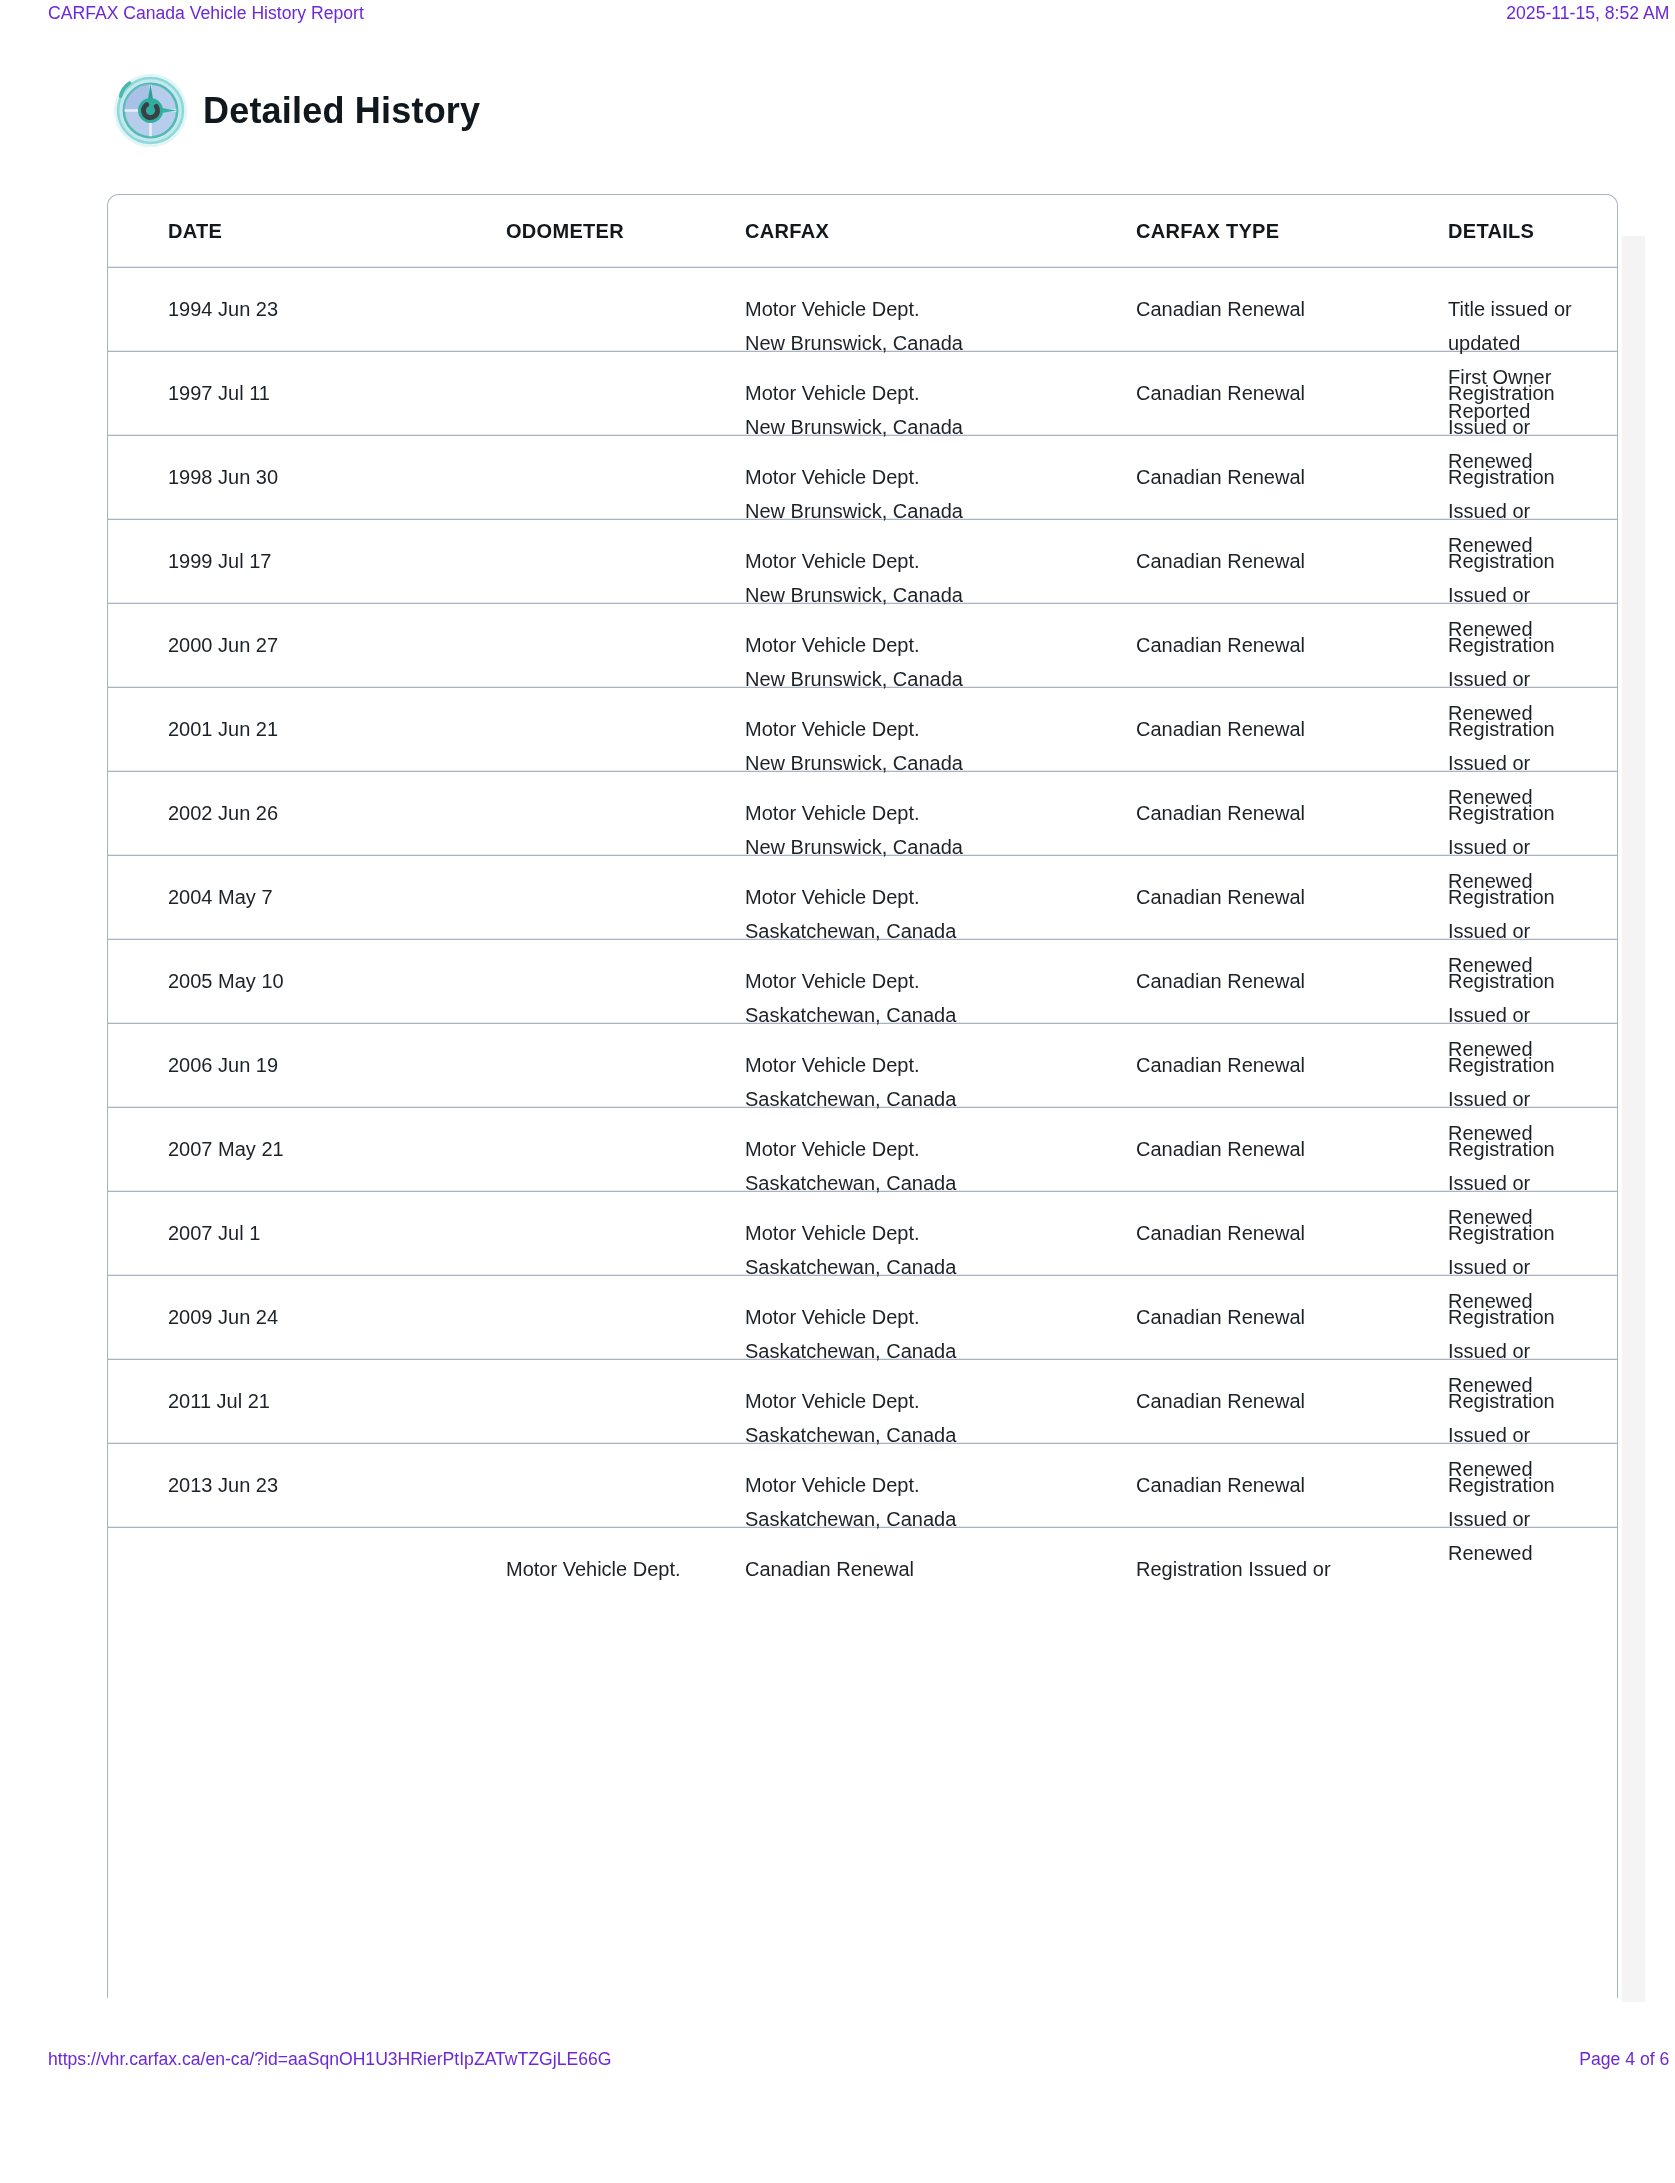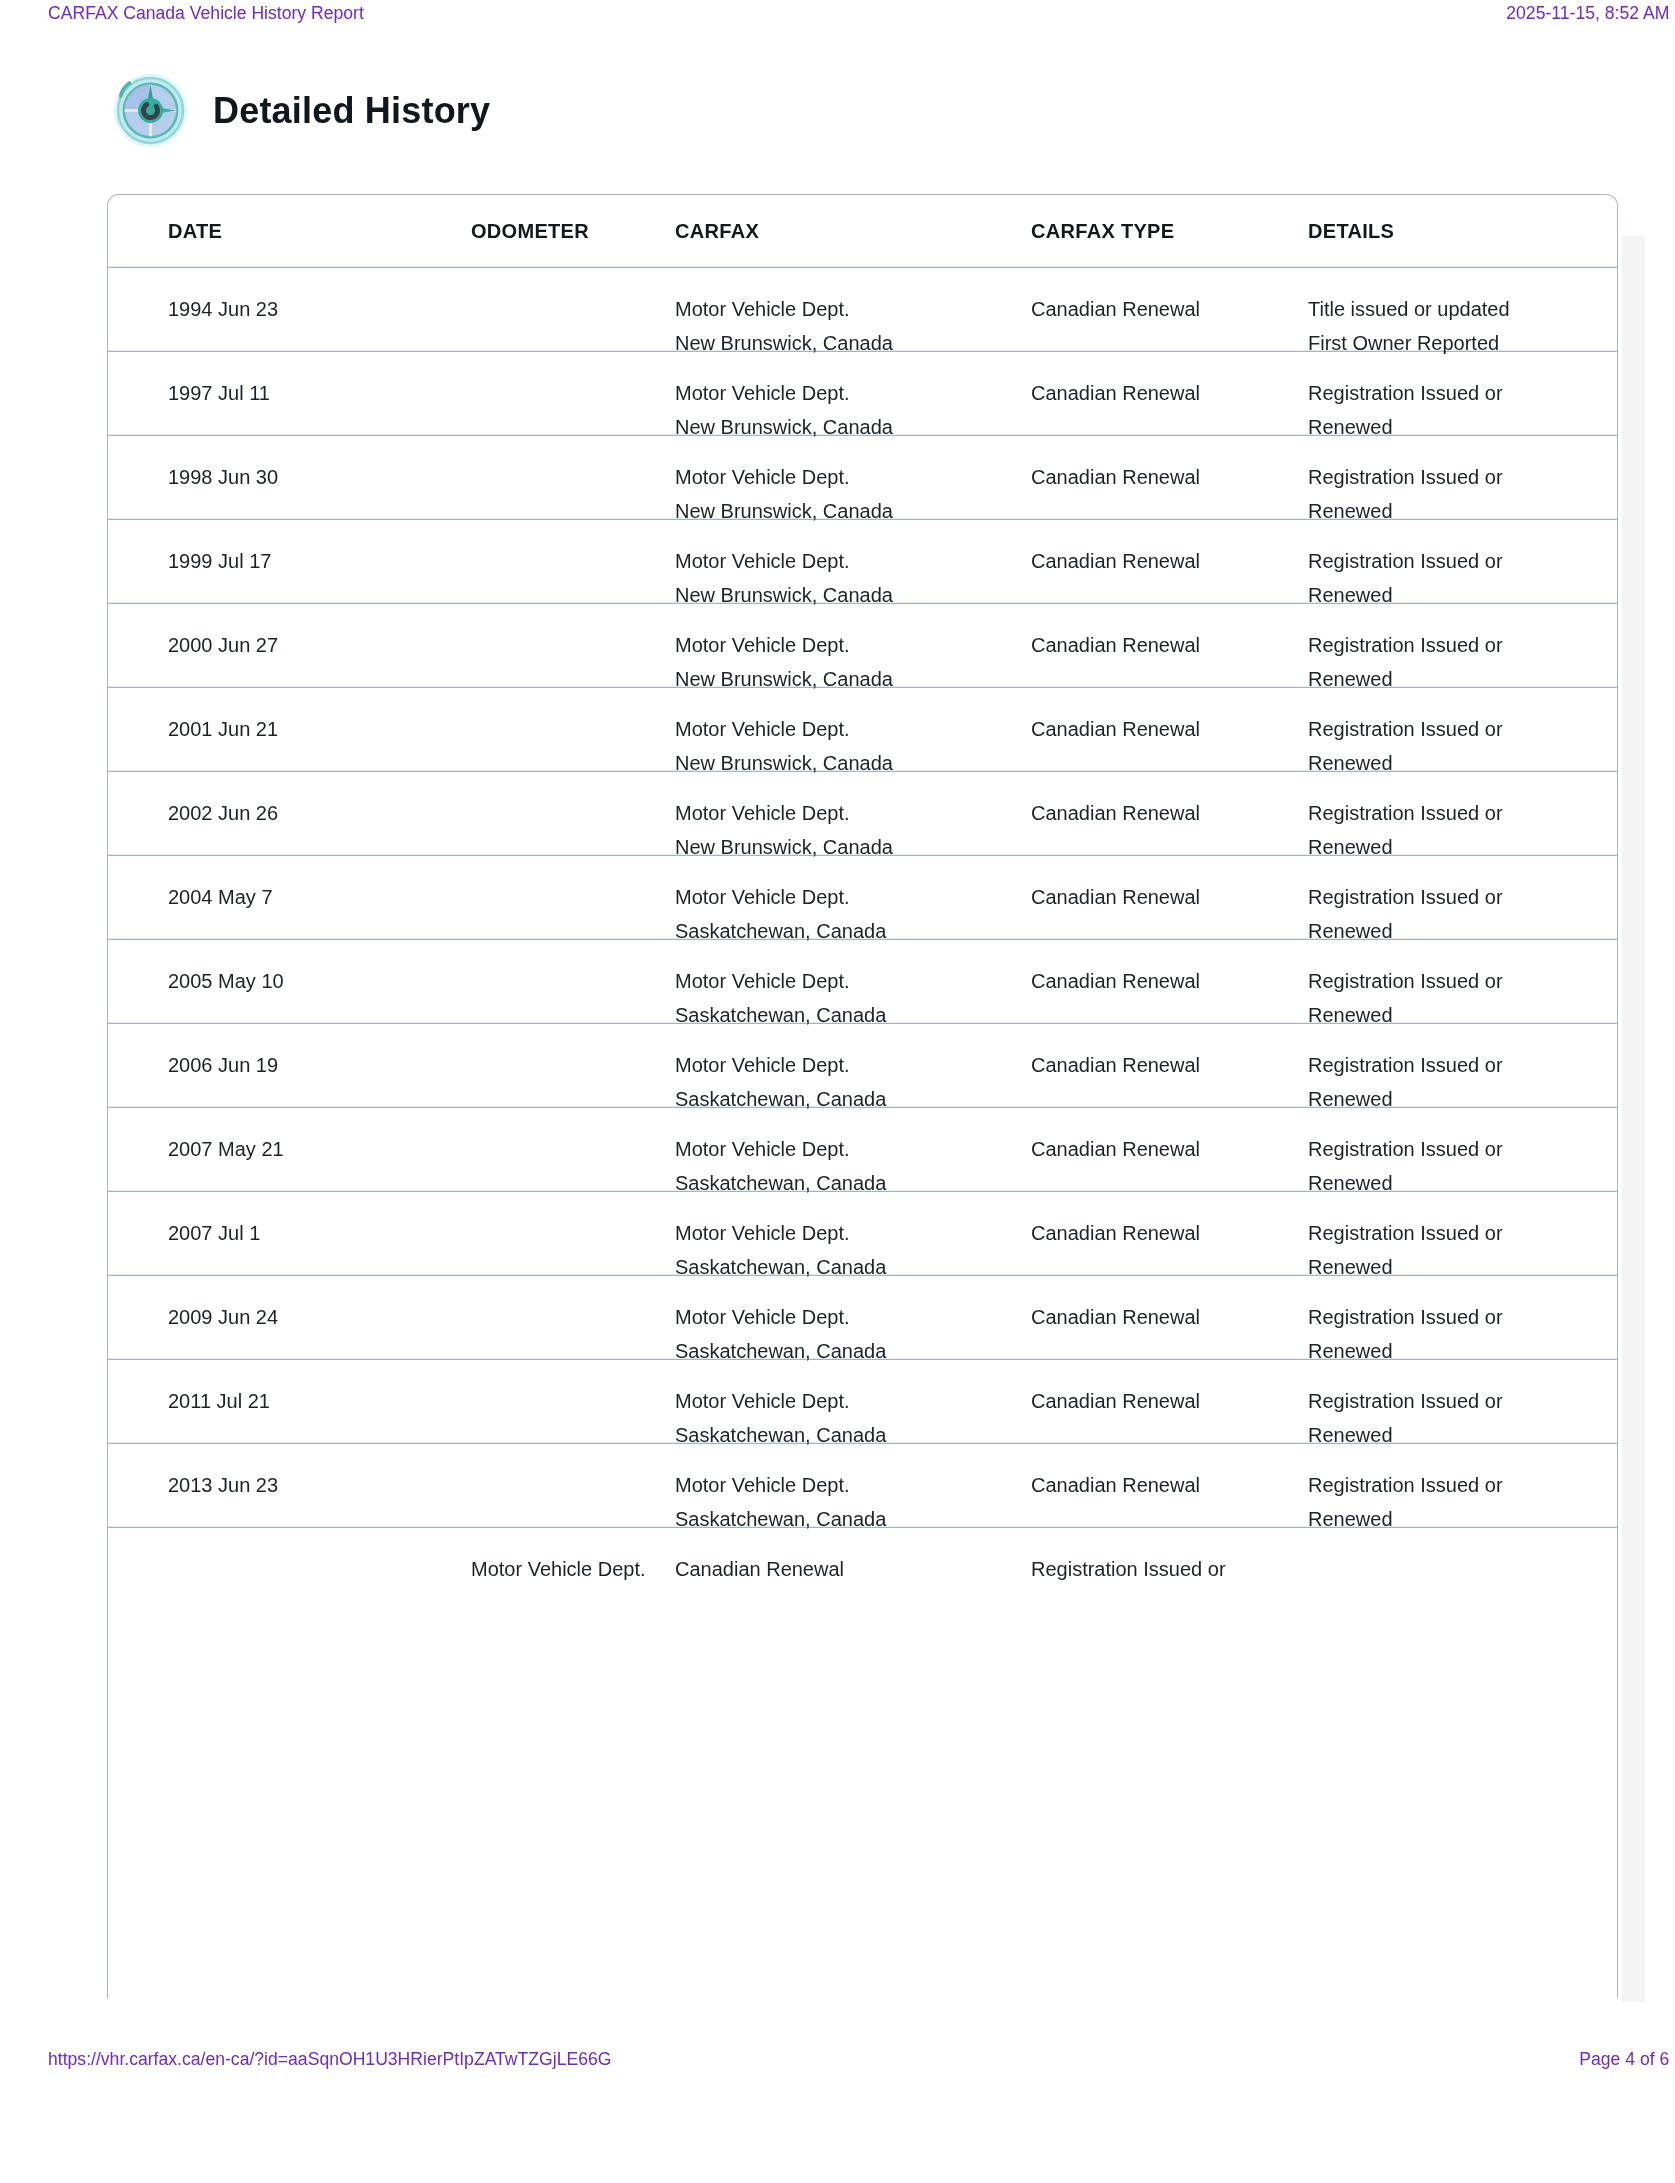--- a/index.html
+++ b/index.html
@@ -17,41 +17,42 @@
     position:absolute; left:48px; right:6.7px;
     display:flex; justify-content:space-between; align-items:flex-start;
     font-size:17.6px; color:#6d28d9;
   }
   .print-bar.top { top:2.5px; }
   .print-bar.bottom { top:2049px; }
 
   
   .section-header {
     position:absolute; left:113px; top:73px; height:75px;
-    display:flex; align-items:center; gap:25px;
+    display:flex; align-items:center; gap:15px;
   }
   .gauge-icon { width:75px; height:75px; flex:0 0 auto; }
   .section-title {
     font-size:36px; font-weight:600; color:#10171d; letter-spacing:0.2px;
   }
 
   
   .history-table {
     position:absolute; left:107px; top:194px;
     width:1511px; height:1804px;
     border:1.7px solid var(--border, #a9b3c2);
     border-bottom:none;
     border-radius:11.7px 11.7px 0 0;
     background:#ffffff;
     overflow:hidden;
   }
   .trow, .thead-row {
     display:grid;
     grid-template-columns:303px 204px 356px 277px 1fr;
     padding-left:60px;
+    gap:35px;
   }
   .thead-row {
     height:72px;
     align-items:center;
     font-weight:700; font-size:20px; color:#13181d;
     letter-spacing:0.3px;
   }
   .trow {
     height:84px;
     border-top:1.7px solid var(--border, #a9b3c2);

